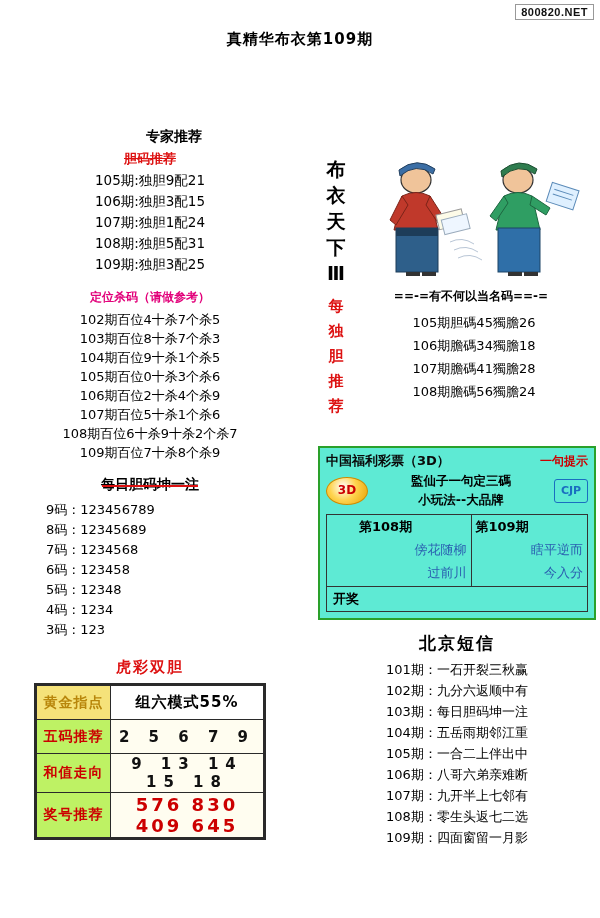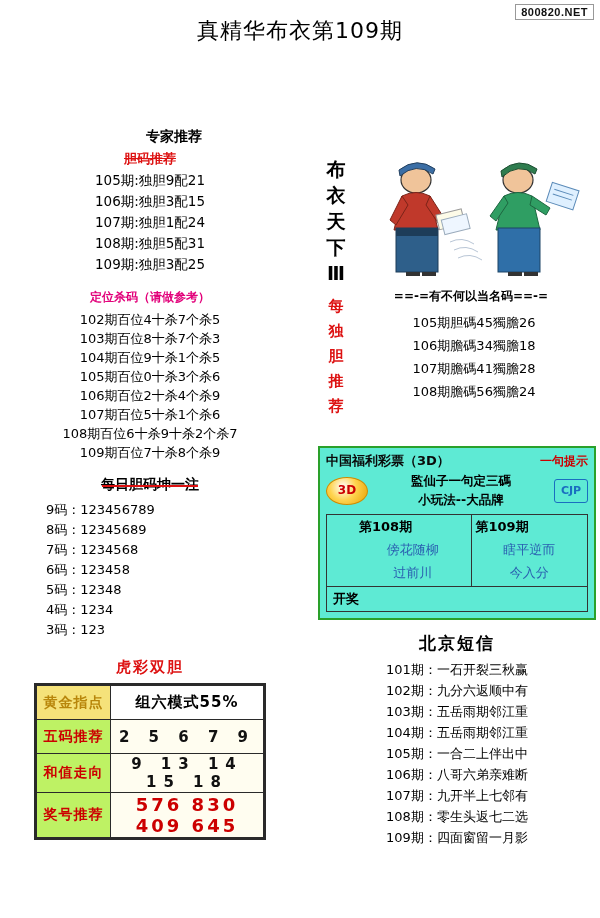--- a/index.html
+++ b/index.html
@@ -13,22 +13,22 @@
     overflow:hidden;
   }
   .watermark {
     position:absolute; top:4px; right:6px;
     background:#fff; border:1px solid #999;
     font-family:"Liberation Sans",sans-serif;
     font-size:11px; font-weight:bold; color:#111;
     padding:1px 5px; letter-spacing:0.5px;
   }
   .title {
-    text-align:center; font-size:22px; font-weight:normal;
-    padding-top:16px; letter-spacing:1px;
+    text-align:center; font-size:15px; font-weight:bold;
+    padding-top:30px; letter-spacing:1px;
   }
   .page { position:relative; width:600px; height:918px; }
 
   
   .left { position:absolute; left:0; top:128px; width:300px; }
   .lcenter { text-align:center;padding-left:48px; }
   .expert-head { font-size:14px; font-weight:bold; margin-bottom:4px; }
   .danma-head {
     font-size:13px; font-weight:bold; color:#d11; text-align:center;
     text-decoration:line-through; margin:2px 0 2px 0;
@@ -125,21 +125,21 @@
   .fc-m2 { font-size:12.5px; font-weight:bold; margin-top:2px; }
   .cjp {
     width:34px; height:24px; flex:0 0 auto; border:1px solid #1a6ec0;
     color:#1a6ec0; font-size:11px; font-weight:bold; text-align:center;
     line-height:22px; border-radius:3px;
   }
   .fc-grid { display:flex; border:1px solid #333; margin-top:5px;padding-left:28px; }
   .fc-cell { flex:1; padding:3px 4px 4px 4px; }
   .fc-cell + .fc-cell { border-left:1px solid #333; }
   .fc-issue { font-size:13px; font-weight:bold; }
-  .fc-line { font-size:13px; color:#2a5fb0; margin-top:5px; text-align:center;
+  .fc-line { font-size:13px; color:#2a5fb0; margin-top:5px; text-align:right;
     font-family:"DejaVu Serif","Liberation Serif",serif; }
   .fc-open { border:1px solid #333; border-top:0; font-size:13px;
     font-weight:bold; padding:3px 6px; }
 
   
   .bj-title {
     text-align:center; font-size:17px; font-weight:bold; margin-top:12px;
     letter-spacing:2px;
   }
   .bj-list { margin-top:4px; font-size:13px; line-height:21px; text-align:center; }
@@ -311,21 +311,21 @@
           <div class="fc-line">今入分</div>
         </div>
       </div>
       <div class="fc-open">开奖</div>
     </div>
 
     <div class="bj-title">北京短信</div>
     <div class="bj-list">
       <div>101期：一石开裂三秋赢</div>
       <div>102期：九分六返顺中有</div>
-      <div>103期：五岳雨期邻江重</div>
+      <div>103期：每日胆码坤一注</div>
       <div>104期：五岳雨期邻江重</div>
       <div>105期：一合二上伴出中</div>
       <div>106期：八哥六弟亲难断</div>
       <div>107期：九开半上七邻有</div>
       <div>108期：零生头返七二选</div>
       <div>109期：四面窗留一月影</div>
     </div>
 
   </div>
 </div>

